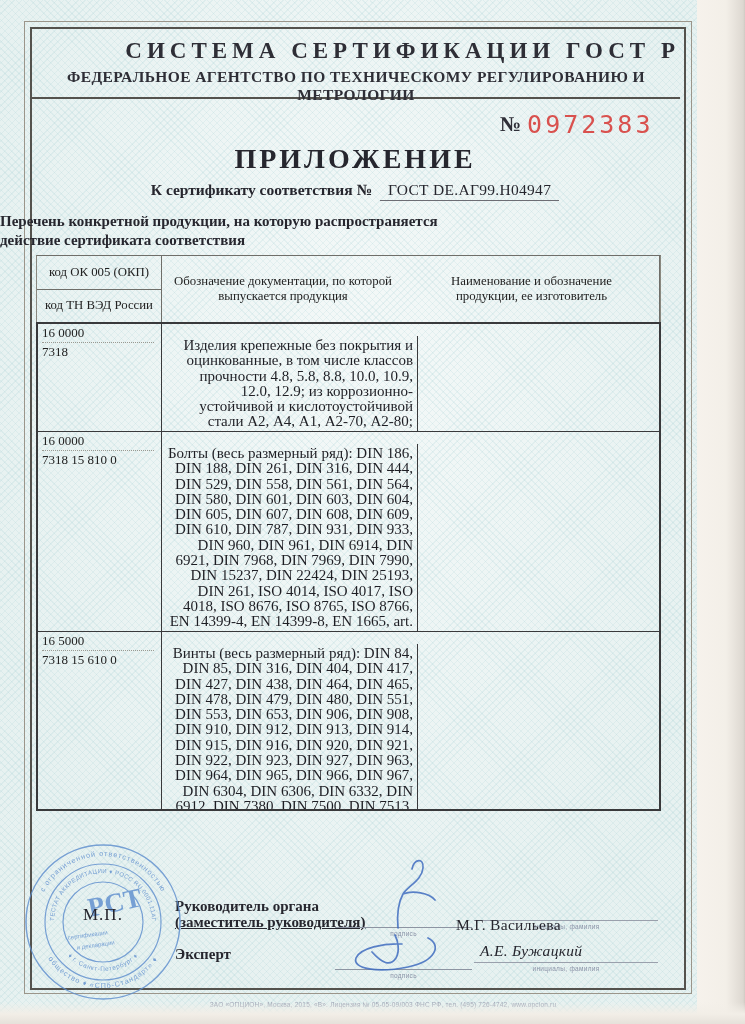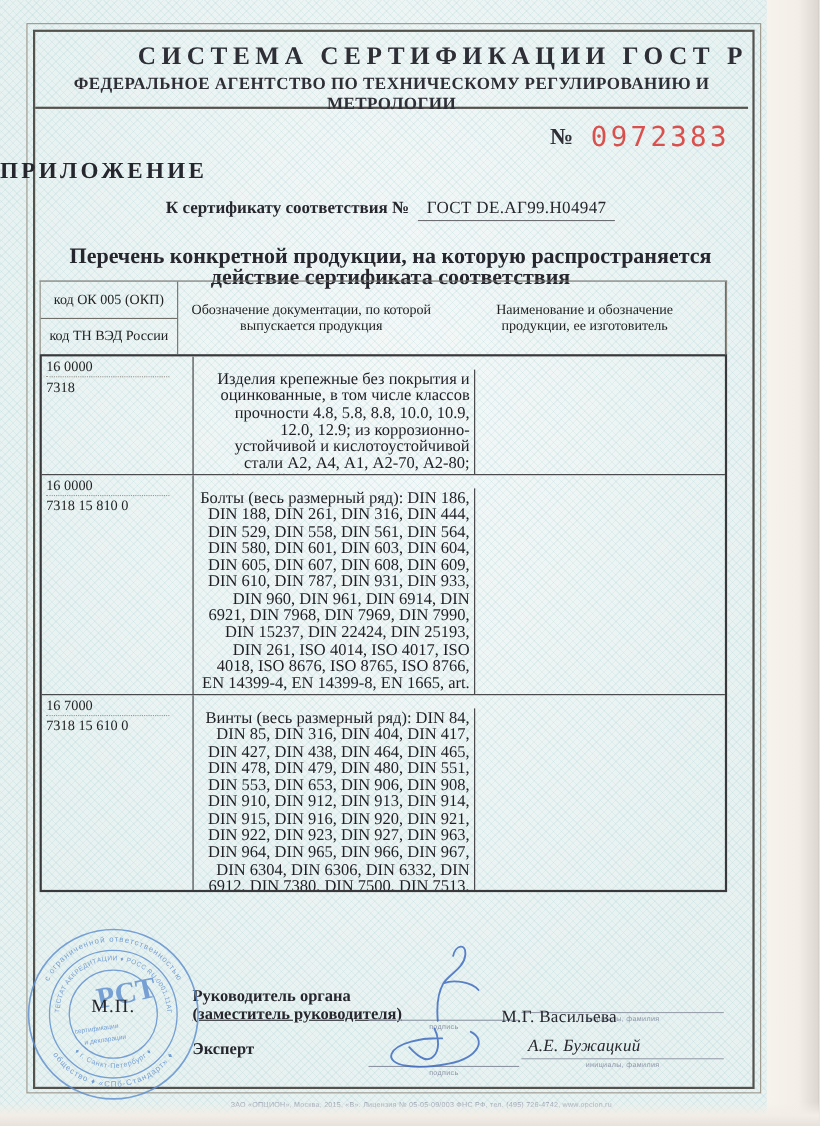--- a/index.html
+++ b/index.html
@@ -44,57 +44,57 @@
   }
   .agency{
     margin-top:4px;font-size:15.5px;font-weight:bold;letter-spacing:.4px;
   }
   .blank-no{
     position:absolute;left:500px;top:110px;white-space:nowrap;
   }
   .blank-no .nsign{font-size:21px;font-weight:bold;color:#2f2f38;vertical-align:2px;}
   .blank-no .digits{
     font-family:"DejaVu Sans Mono", monospace;
-    font-size:25px;color:#d9514e;letter-spacing:3px;margin-left:16px;
+    font-size:25px;color:#d9514e;letter-spacing:3px;margin-left:6px;
   }
   .doc-title{
-    position:absolute;left:0;top:143px;width:710px;
-    font-size:21px;font-weight:bold;letter-spacing:3px;color:#26262e;
+    position:absolute;left:0;top:143px;width:710px;text-align:center;
+    font-size:28px;font-weight:bold;letter-spacing:3px;color:#26262e;
   }
   .cert-line{
     position:absolute;left:0;top:181px;width:710px;text-align:center;
     font-size:15.5px;color:#26262e;font-weight:bold;
   }
   .cert-no{
     font-weight:normal;display:inline-block;
     border-bottom:1px solid #6d6d74;padding:0 8px 1px;margin-left:4px;
     letter-spacing:.3px;
   }
   .subtitle{
-    position:absolute;left:0;top:212px;width:710px;text-align:center;
-    font-size:20px;font-weight:bold;color:#26262e;line-height:19px;margin-top:12px;
+    position:absolute;left:0;top:212px;width:710px;
+    font-size:15px;font-weight:bold;color:#26262e;line-height:19px;
   }
   
   .ptable{position:absolute;left:36px;top:255px;width:625px;color:#222;}
   .thead{
     display:flex;border-top:1px solid #6f6e69;height:66px;
     border-left:1px solid #8a887f;border-right:1px solid #8a887f;
   }
   .th{font-size:12.8px;text-align:center;display:flex;flex-direction:column;justify-content:center;}
   .th1{width:124px;border-right:1px solid #6f6e69;}
   .th1 .half{height:33px;display:flex;align-items:center;justify-content:center;}
   .th1 .half.top{border-bottom:1px solid #6f6e69;}
   .th2{width:256px;border-right:1px solid #6f6e69;padding:0 18px;box-sizing:border-box;}
   .th3{flex:1;padding:0 10px;box-sizing:border-box;}
   .tbody{border:2px solid #39393b;}
   .trow{display:flex;overflow:hidden;}
   .trow + .trow{border-top:1px solid #39393b;}
   .r1{height:107px;}.r2{height:199px;}.r3{height:177px;}
   .tc-codes{
-    width:138px;border-right:1px solid #39393b;
+    width:124px;border-right:1px solid #39393b;
     font-size:13px;padding:1px 3px 0 4px;box-sizing:border-box;
   }
   .code-top{display:block;border-bottom:1px dotted #9a9a92;padding-bottom:1px;width:112px;}
   .code-bottom{display:block;padding-top:1px;}
   .tc-desc{
     width:256px;border-right:1px solid #39393b;box-sizing:border-box;
     font-size:15px;line-height:15.3px;padding:2px 4px 0 5px;
     text-align:right;color:#1e1e24;margin-top:12px;
   }
   .tc-docs{flex:1;}
@@ -183,21 +183,21 @@
       <div class="trow r2">
         <div class="tc-codes">
           <span class="code-top">16 0000</span>
           <span class="code-bottom">7318 15 810 0</span>
         </div>
         <div class="tc-desc">Болты (весь размерный ряд): DIN 186, DIN 188, DIN 261, DIN 316, DIN 444, DIN 529, DIN 558, DIN 561, DIN 564, DIN 580, DIN 601, DIN 603, DIN 604, DIN 605, DIN 607, DIN 608, DIN 609, DIN 610, DIN 787, DIN 931, DIN 933, DIN 960, DIN 961, DIN 6914, DIN 6921, DIN 7968, DIN 7969, DIN 7990, DIN 15237, DIN 22424, DIN 25193, DIN 261, ISO 4014, ISO 4017, ISO 4018, ISO 8676, ISO 8765, ISO 8766,  EN 14399-4, EN 14399-8, EN 1665, art. 10105, art. 88913, art. 88928, art. 88933, art. 88938, art. 88940,  art. 88941, art. 88950, art. 88972; Болты BUMAX 88, BUMAX 109: ISO 4014, ISO 4017</div>
         <div class="tc-docs"></div>
       </div>
       <div class="trow r3">
         <div class="tc-codes">
-          <span class="code-top">16 7000</span>
+          <span class="code-top">16 5000</span>
           <span class="code-bottom">7318 15 610 0</span>
         </div>
         <div class="tc-desc">Винты (весь размерный ряд): DIN 84, DIN 85, DIN 316, DIN 404, DIN 417, DIN 427, DIN 438, DIN 464, DIN 465, DIN 478, DIN 479, DIN 480, DIN 551, DIN 553, DIN 653, DIN 906, DIN 908, DIN 910, DIN 912, DIN 913, DIN 914, DIN 915, DIN 916, DIN 920, DIN 921, DIN 922, DIN 923, DIN 927, DIN 963, DIN 964, DIN 965, DIN 966, DIN 967, DIN 6304, DIN 6306, DIN 6332, DIN 6912, DIN 7380, DIN 7500, DIN 7513, DIN 7516,  DIN 7643, DIN 7964, DIN 7984, DIN 7985, DIN 7991, DIN 15237</div>
         <div class="tc-docs"></div>
       </div>
     </div>
   </div>
 
   <svg class="stamp" width="170" height="170" viewBox="0 0 170 170">
     <g fill="none" stroke="#5f8fce" stroke-width="1.5">

